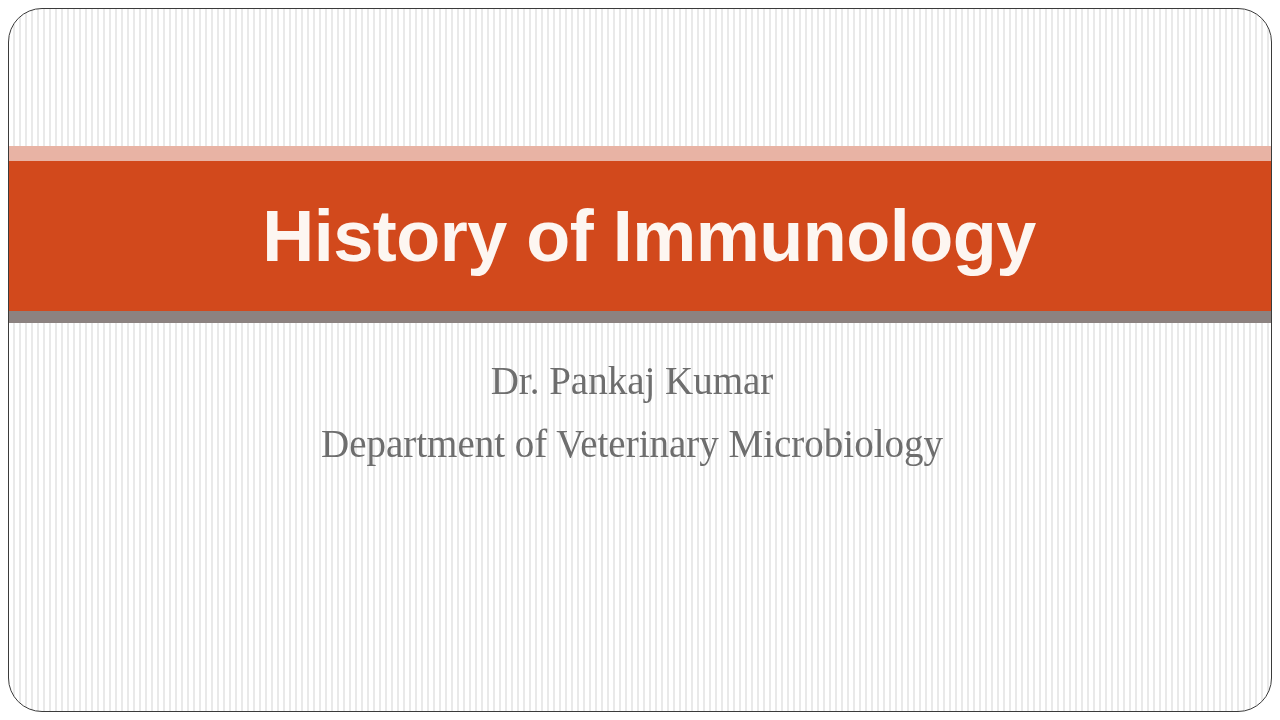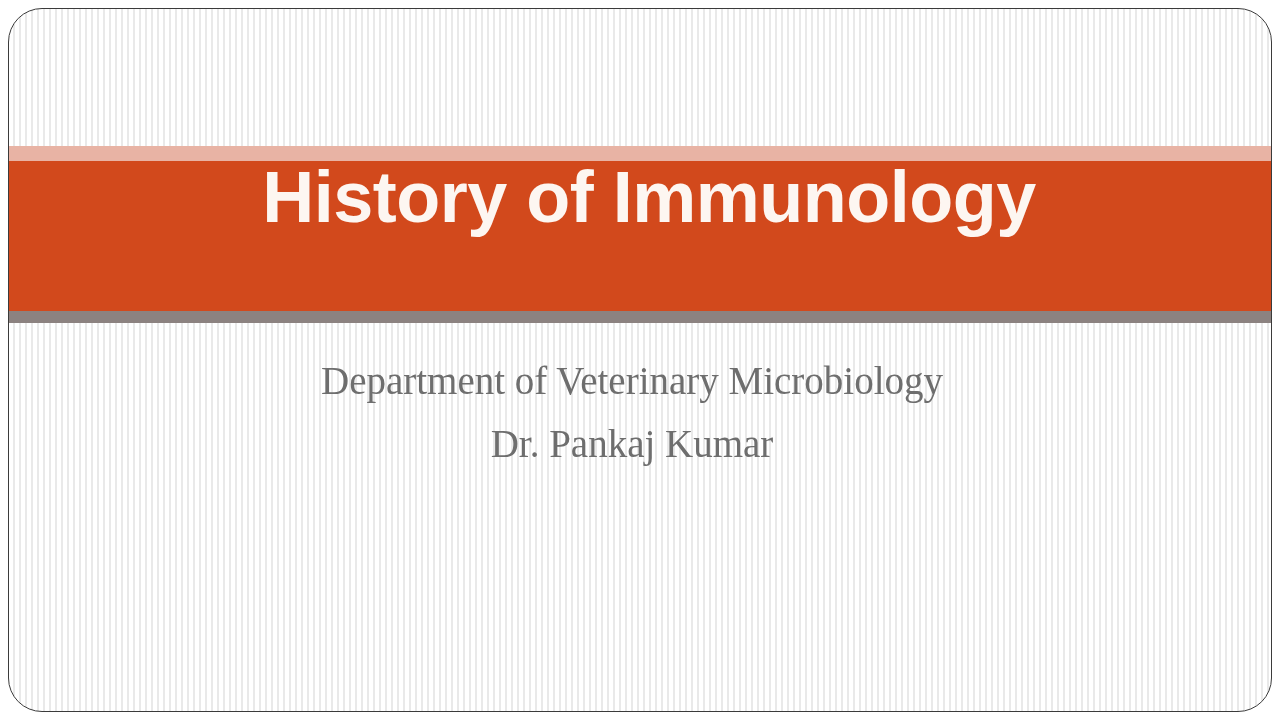--- a/index.html
+++ b/index.html
@@ -71,21 +71,21 @@
   }
 
   
   .title-wrap {
     position: absolute;
     left: 0;
     right: 0;
     top: 152px;
     height: 150px;
     display: flex;
-    align-items: flex-start;
+    align-items: center;
     justify-content: center;
     margin-left: 42px;
   }
   .slide-title {
     color: #fdf6f1;
     font-family: "Liberation Sans", sans-serif;
     font-size: 72px;
     font-weight: bold;
     letter-spacing: -0.5px;
     line-height: 1;
@@ -122,18 +122,18 @@
 
     <div class="band-orange"></div>
 
     <div class="band-gray"></div>
 
     <div class="title-wrap">
       <div class="slide-title">History of Immunology</div>
     </div>
 
     <div class="subtitle-wrap">
+      <div class="subtitle-line">Dr. Pankaj Kumar</div>
       <div class="subtitle-line">Department of Veterinary Microbiology</div>
-      <div class="subtitle-line">Dr. Pankaj Kumar</div>
     </div>
 
   </div>
 </div>
 
 </body></html>

